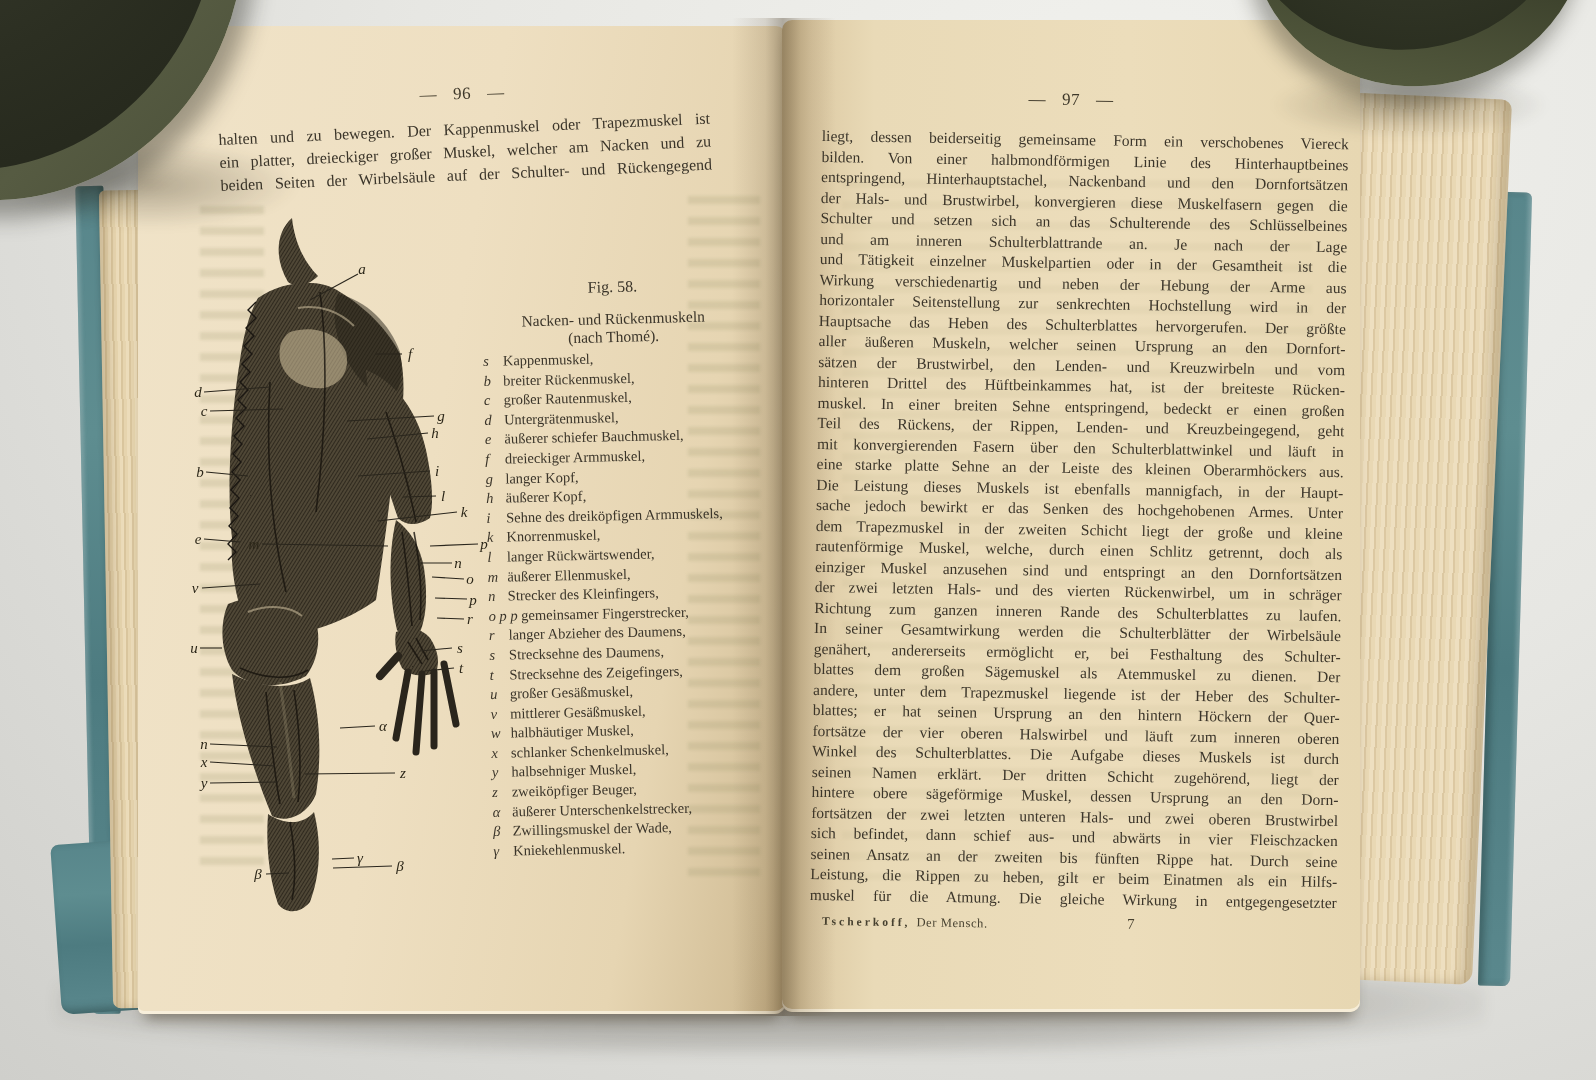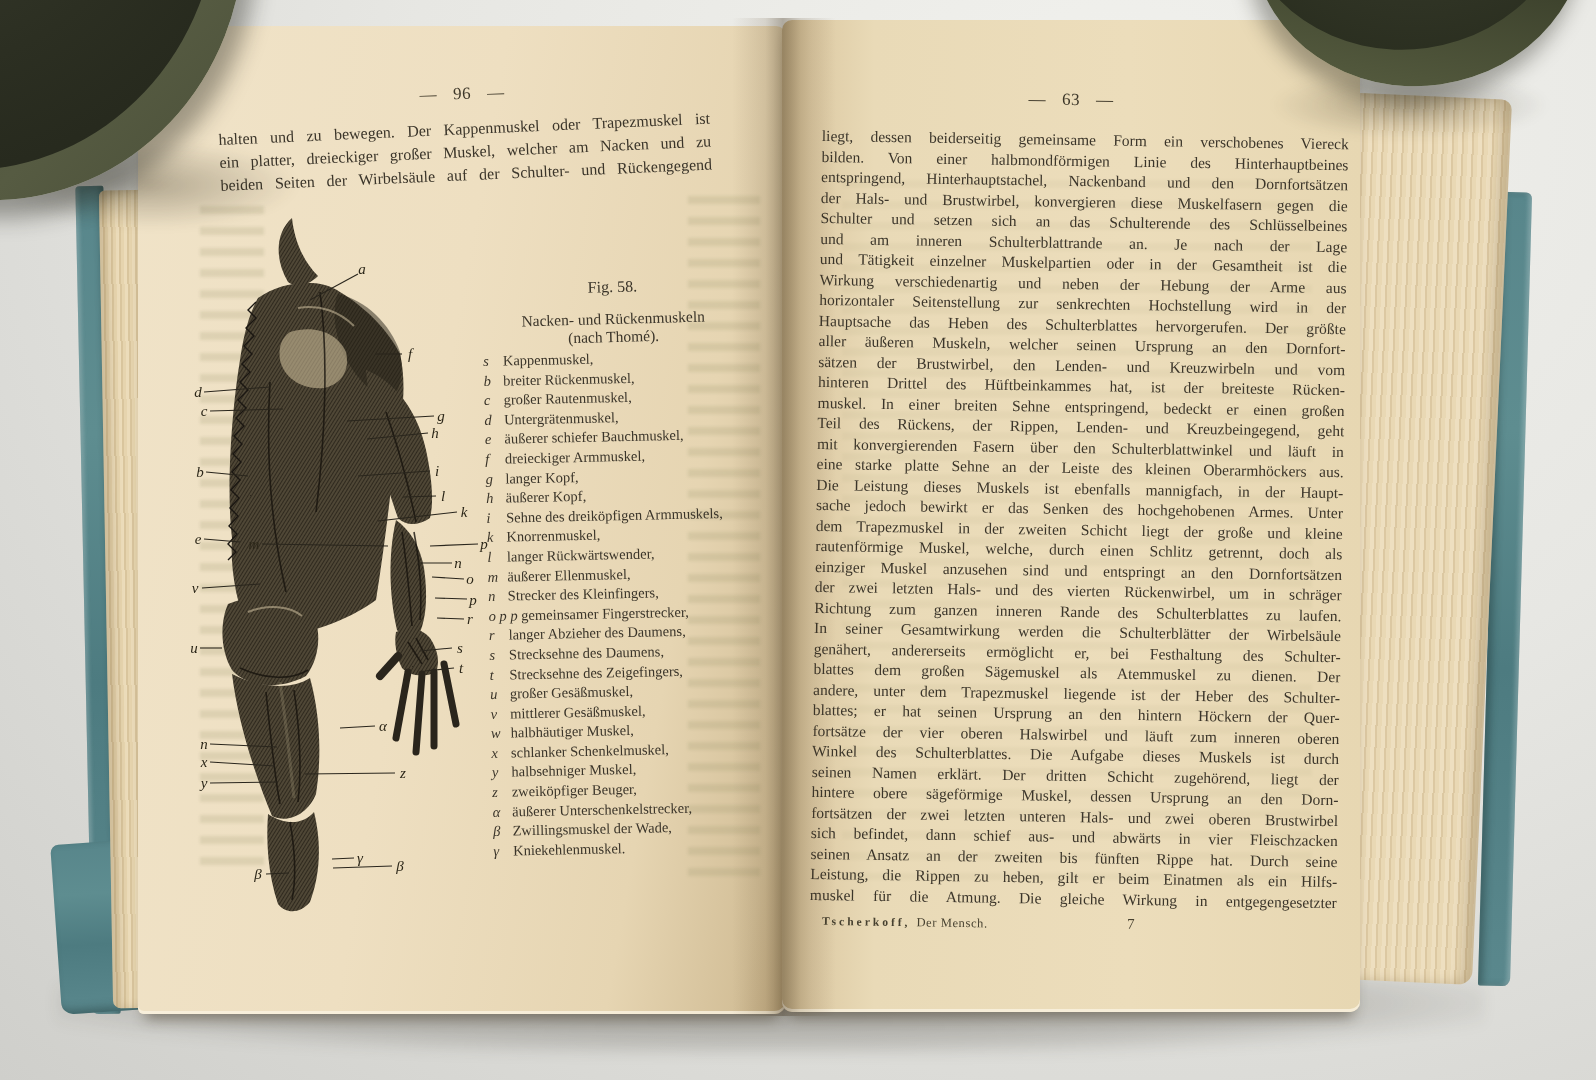--- a/index.html
+++ b/index.html
@@ -286,21 +286,21 @@
         <text x="88" y="667">β</text>
       </g>
     </g>
   </svg>
 </div>
 
 <div class="abs page page-right">
   <div class="abs ghost" style="left:60px;top:160px;width:470px;height:700px;opacity:.35"></div>
 
   <div class="abs pg-header" style="top:70px;transform:rotate(0.8deg);">
-    <span class="dash">—</span><span>63</span><span class="dash">—</span>
+    <span class="dash">—</span><span>97</span><span class="dash">—</span>
   </div>
 
   <div class="abs body-text" style="left:40px;top:106px;width:527px;transform:rotate(0.9deg);transform-origin:0 0;">
 
   <div class="jl">liegt, dessen beiderseitig gemeinsame Form ein verschobenes Viereck</div>
       <div class="jl">bilden.  Von einer halbmondförmigen Linie des Hinterhauptbeines</div>
       <div class="jl">entspringend, Hinterhauptstachel, Nackenband und den Dornfortsätzen</div>
       <div class="jl">der Hals- und Brustwirbel, konvergieren diese Muskelfasern gegen die</div>
       <div class="jl">Schulter und setzen sich an das Schulterende des Schlüsselbeines</div>
       <div class="jl">und am inneren Schulterblattrande an.  Je nach der Lage</div>

